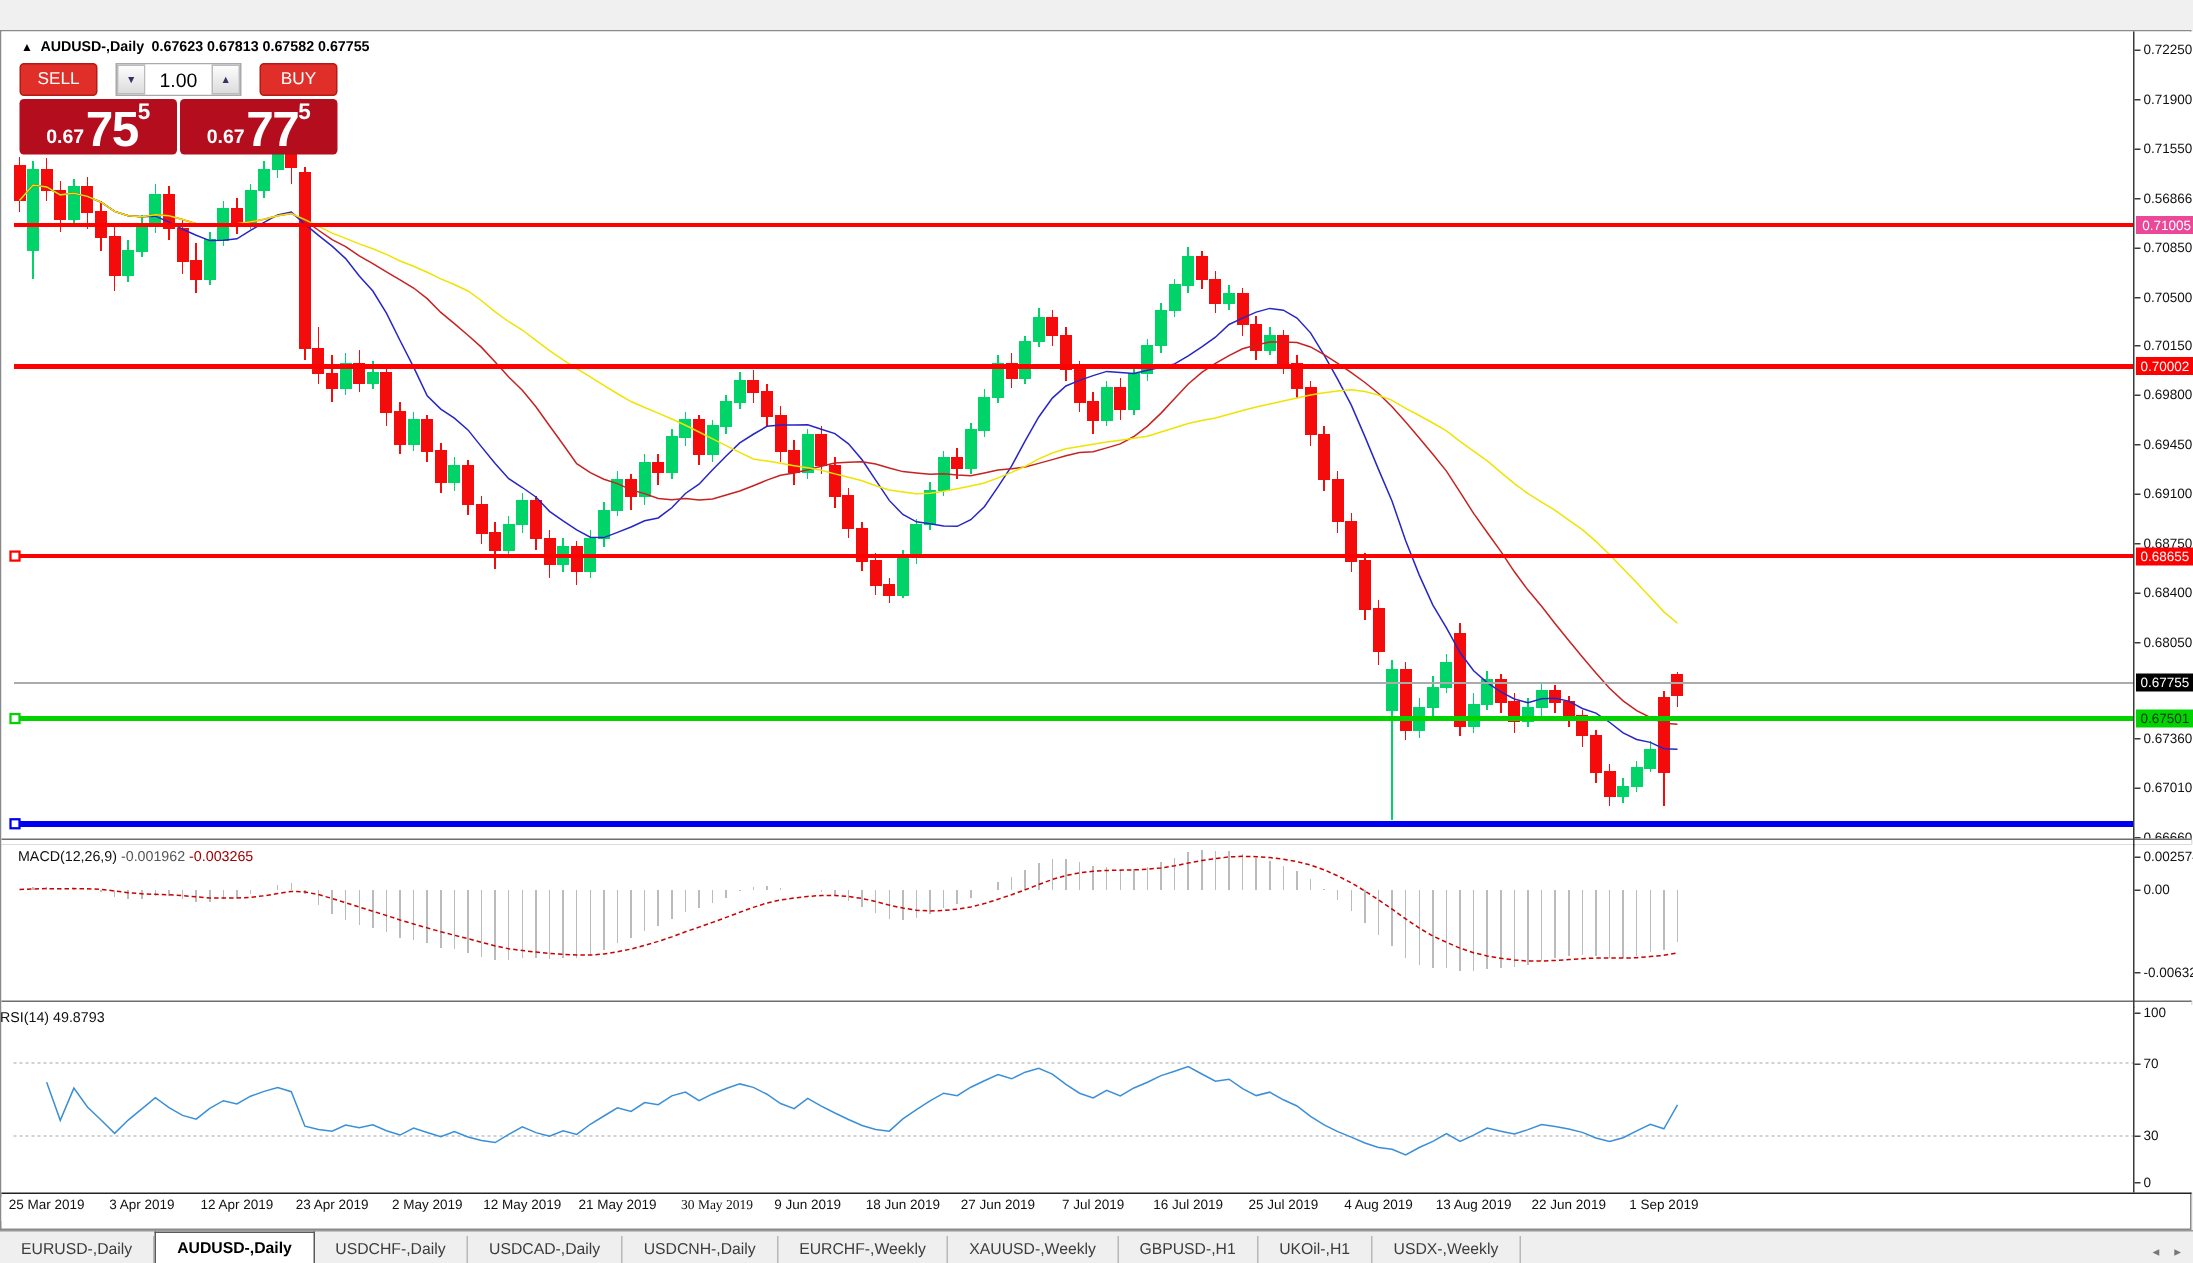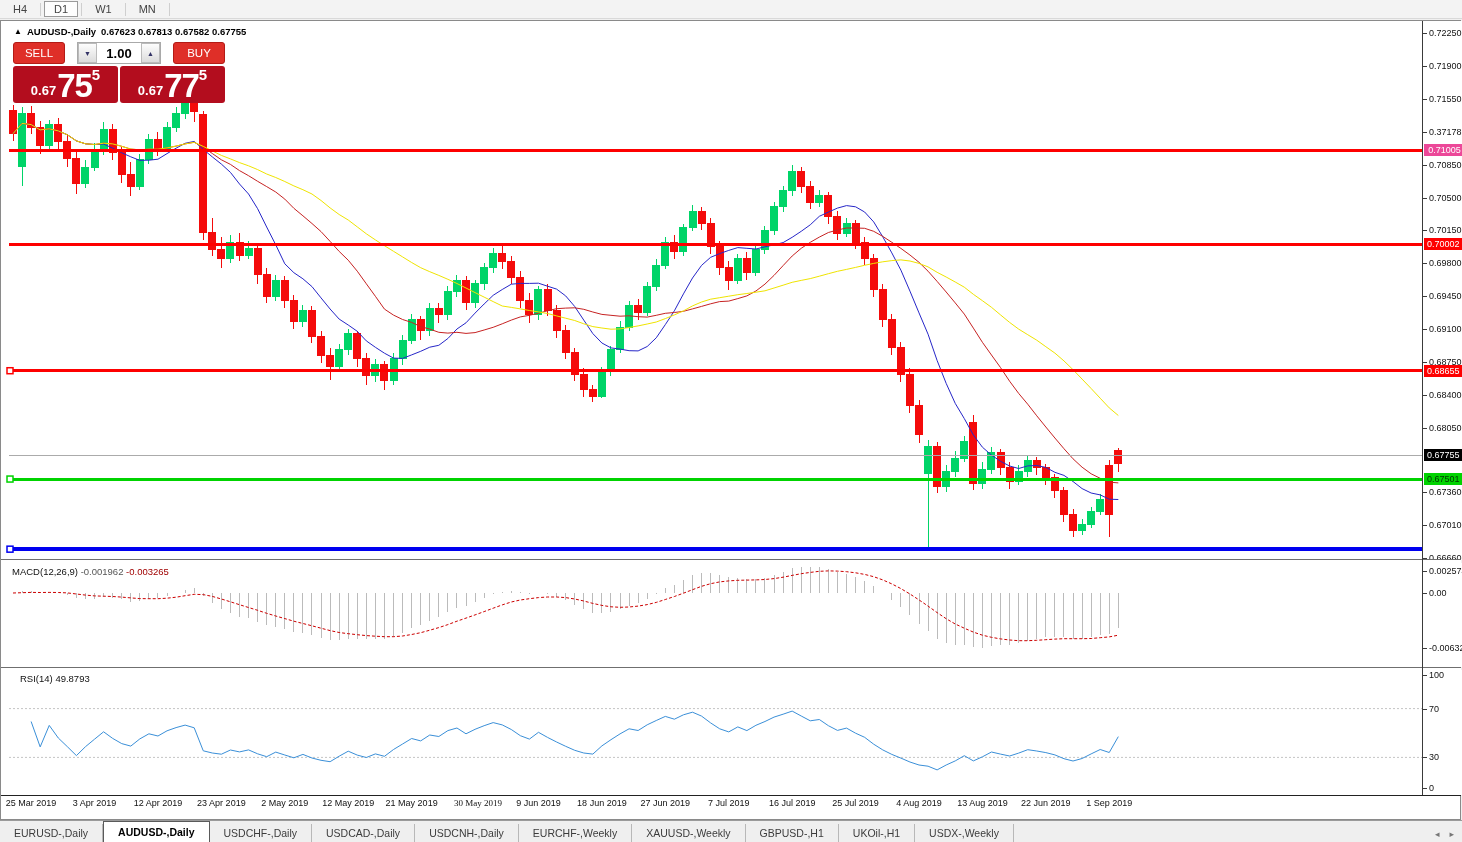--- a/index.html
+++ b/index.html
@@ -30,21 +30,21 @@
     display:flex;align-items:center;gap:5px;white-space:nowrap;}
   .dir-icon{font-size:8px;line-height:8px;color:#000;}
   
   .trade-widget{position:absolute;left:13px;top:42px;width:212px;}
   .tw-row1{display:flex;height:22px;gap:12px;}
   .btn-trade{width:52px;background:#df2f28;color:#fff;font-size:11.5px;display:flex;
     align-items:center;justify-content:center;border-radius:3px;border:1px solid #b31b16;box-sizing:border-box;}
   .spinner{flex:1;display:flex;border:1px solid #a9a9a9;background:#fff;box-sizing:border-box;}
   .spin-btn{width:17px;background:linear-gradient(#fdfdfd,#dcdcdc);border:1px solid #bbb;
     font-size:7px;color:#336;display:flex;align-items:center;justify-content:center;}
-  .vol-input{flex:1;border:none;outline:none;text-align:center;font-size:13px;font-weight:700;
+  .vol-input{flex:1;border:none;outline:none;text-align:center;font-size:13px;font-weight:400;
     font-family:"Liberation Sans",sans-serif;width:40px;}
   .tw-row2{display:flex;margin-top:2px;gap:2px;height:37px;}
   .price-box{flex:1;background:#b30d1e;border-radius:3px;color:#fff;display:flex;
     align-items:flex-end;justify-content:center;padding-bottom:2px;cursor:default;}
   .pb-small{font-size:13px;font-weight:700;margin-right:1px;line-height:20px;}
   .pb-big{font-size:33px;font-weight:700;line-height:30px;letter-spacing:-1px;}
   .pb-sup{font-size:15px;font-weight:700;line-height:15px;align-self:flex-start;margin-top:1px;}
   
   .time-line{position:absolute;left:1px;top:795px;width:1460px;height:1px;background:#222;}
   .time-axis{position:absolute;left:1px;top:798px;width:1421px;height:16px;background:#fff;}
@@ -58,30 +58,20 @@
     line-height:20px;font-weight:700;color:#000;margin-bottom:0;}
   .tab-arrows{margin-left:auto;margin-right:8px;margin-bottom:4px;font-size:9px;color:#777;
     display:flex;gap:10px;}
   .scale-marker{position:absolute;left:1429px;top:25px;font-size:8px;color:#000;line-height:8px;}
 </style>
 </head>
 <body>
 
 <div class="screen">
 
-  <div class="toolbar" id="toolbar">
-      <div class="tfbtn">H4</div>
-      <div class="tfsep"></div>
-      <div class="tfbtn active">D1</div>
-      <div class="tfsep"></div>
-      <div class="tfbtn">W1</div>
-      <div class="tfsep"></div>
-      <div class="tfbtn">MN</div>
-      <div class="tfsep"></div>
-    </div>
 
   <div class="chart-window"></div>
 
   <svg class="panel" id="price-svg" width="1421" height="539" style="top:21px">
       <line x1="12" y1="83.60199004975165" x2="12" y2="120.21139585093455" stroke="#f40b0b" stroke-width="1" shape-rendering="crispEdges"></line>
       <rect x="8.5" y="89.23420632685607" width="7" height="23.467567821271544" fill="#f40b0b" stroke="#f40b0b" shape-rendering="crispEdges"></rect>
       <line x1="21.060000000000002" y1="86.41809818830386" x2="21.060000000000002" y2="165.2691260677741" stroke="#00d468" stroke-width="1" shape-rendering="crispEdges"></line>
       <rect x="17.560000000000002" y="92.05031446540933" width="7" height="53.5060546324972" fill="#00d468" stroke="#00d468" shape-rendering="crispEdges"></rect>
       <line x1="30.12" y1="84.54069276260239" x2="30.12" y2="112.70177414812761" stroke="#f40b0b" stroke-width="1" shape-rendering="crispEdges"></line>
       <rect x="26.62" y="92.05031446540933" width="7" height="14.080540692762085" fill="#f40b0b" stroke="#f40b0b" shape-rendering="crispEdges"></rect>
@@ -372,21 +362,21 @@
   <div class="scale-marker">▲</div>
 
   <div class="axis" id="price-axis" style="top:21px;height:539px">
       <div class="tick" style="top: 12.2606px;"></div>
       <div class="lbl" style="top: 7.26058px;">0.72250</div>
       <div class="tick" style="top: 45.1152px;"></div>
       <div class="lbl" style="top: 40.1152px;">0.71900</div>
       <div class="tick" style="top: 77.9698px;"></div>
       <div class="lbl" style="top: 72.9698px;">0.71550</div>
       <div class="tick" style="top: 110.824px;"></div>
-      <div class="lbl" style="top: 105.824px;">0.37178</div>
+      <div class="lbl" style="top: 105.824px;">0.56866</div>
       <div class="tick" style="top: 143.679px;"></div>
       <div class="lbl" style="top: 138.679px;">0.70850</div>
       <div class="tick" style="top: 176.534px;"></div>
       <div class="lbl" style="top: 171.534px;">0.70500</div>
       <div class="tick" style="top: 209.388px;"></div>
       <div class="lbl" style="top: 204.388px;">0.70150</div>
       <div class="tick" style="top: 242.243px;"></div>
       <div class="lbl" style="top: 237.243px;">0.69800</div>
       <div class="tick" style="top: 275.097px;"></div>
       <div class="lbl" style="top: 270.097px;">0.69450</div>
@@ -554,21 +544,21 @@
       <div class="lbl" style="top: 80.0087px;">-0.006326</div>
     </div>
 
   <div class="splitter" style="top:667px"></div>
 
   <svg class="panel" id="rsi-svg" width="1421" height="125" style="top:670px">
       <line x1="8" y1="38.6" x2="1421" y2="38.6" stroke="#c4c4c4" stroke-width="1" stroke-dasharray="2 2"></line>
       <line x1="8" y1="87.39999999999999" x2="1421" y2="87.39999999999999" stroke="#c4c4c4" stroke-width="1" stroke-dasharray="2 2"></line>
       <polyline points="30.12,51.5 39.18,76.9 48.24,55.4 57.300000000000004,68.0 66.36,76.7 75.42,85.6 84.48,76.7 93.54,69.2 102.60000000000001,61.8 111.66000000000001,68.4 120.72,73.6 129.78,76.1 138.84,68.9 147.9,63.8 156.96,66.0 166.02,60.8 175.08,57.6 184.14000000000001,55.1 193.20000000000002,57.8 202.26000000000002,80.8 211.32000000000002,83.0 220.38000000000002,84.2 229.44,80.0 238.5,81.9 247.56,79.9 256.62,83.8 265.68,86.7 274.74,82.1 283.8,85.0 292.86,87.8 301.92,84.4 310.98,88.0 320.04,90.3 329.1,91.7 338.16,86.2 347.22,81.2 356.28000000000003,85.1 365.34000000000003,87.5 374.40000000000003,83.9 383.46000000000004,86.3 392.52000000000004,79.5 401.58000000000004,74.0 410.64000000000004,68.5 419.70000000000005,70.9 428.76000000000005,65.0 437.82000000000005,66.5 446.88,60.6 455.94,58.0 465,63.8 474.06,59.3 483.12,55.7 492.18,52.6 501.24,54.9 510.3,59.5 519.36,65.7 528.4200000000001,69.1 537.48,62.3 546.5400000000001,67.4 555.6,72.0 564.6600000000001,76.3 573.72,80.3 582.7800000000001,83.0 591.84,84.1 600.9,75.9 609.96,69.7 619.02,63.9 628.08,58.8 637.14,60.5 646.2,54.8 655.26,50.5 664.32,46.4 673.38,49.2 682.44,44.8 691.5,42.2 700.5600000000001,46.1 709.62,52.9 718.6800000000001,58.8 727.74,61.9 736.8000000000001,56.9 745.86,60.6 754.9200000000001,55.3 763.98,51.5 773.0400000000001,47.1 782.1,44.2 791.1600000000001,41.1 800.22,46.0 809.2800000000001,50.8 818.34,49.5 827.4000000000001,55.7 836.46,60.4 845.5200000000001,58.1 854.58,63.2 863.6400000000001,67.3 872.7,74.2 881.76,79.9 890.82,84.4 899.88,88.1 908.94,92.0 918,95.0 927.0600000000001,96.2 936.12,99.9 945.1800000000001,95.0 954.24,90.9 963.3000000000001,85.7 972.36,90.9 981.4200000000001,86.8 990.48,82.0 999.5400000000001,84.1 1008.6,86.0 1017.6600000000001,83.1 1026.72,79.7 1035.7800000000002,81.0 1044.8400000000001,82.6 1053.9,84.9 1062.96,88.7 1072.02,91.0 1081.0800000000002,88.5 1090.14,83.9 1099.2,79.5 1108.26,82.5 1117.3200000000002,66.6" fill="none" stroke="#3a8fd8" stroke-width="1"></polyline>
     </svg>
-  <div class="ind-label" style="left:20px;top:673px">
+  <div class="ind-label" style="left:0;top:673px">
     <span>RSI(14)</span>
     <span>49.8793</span>
   </div>
   <div class="axis" id="rsi-axis" style="top:670px;height:125px">
       <div class="tick" style="top: 5px;"></div>
       <div class="lbl" style="top: 0px;">100</div>
       <div class="tick" style="top: 38.6px;"></div>
       <div class="lbl" style="top: 33.6px;">70</div>
       <div class="tick" style="top: 87.4px;"></div>
       <div class="lbl" style="top: 82.4px;">30</div>

